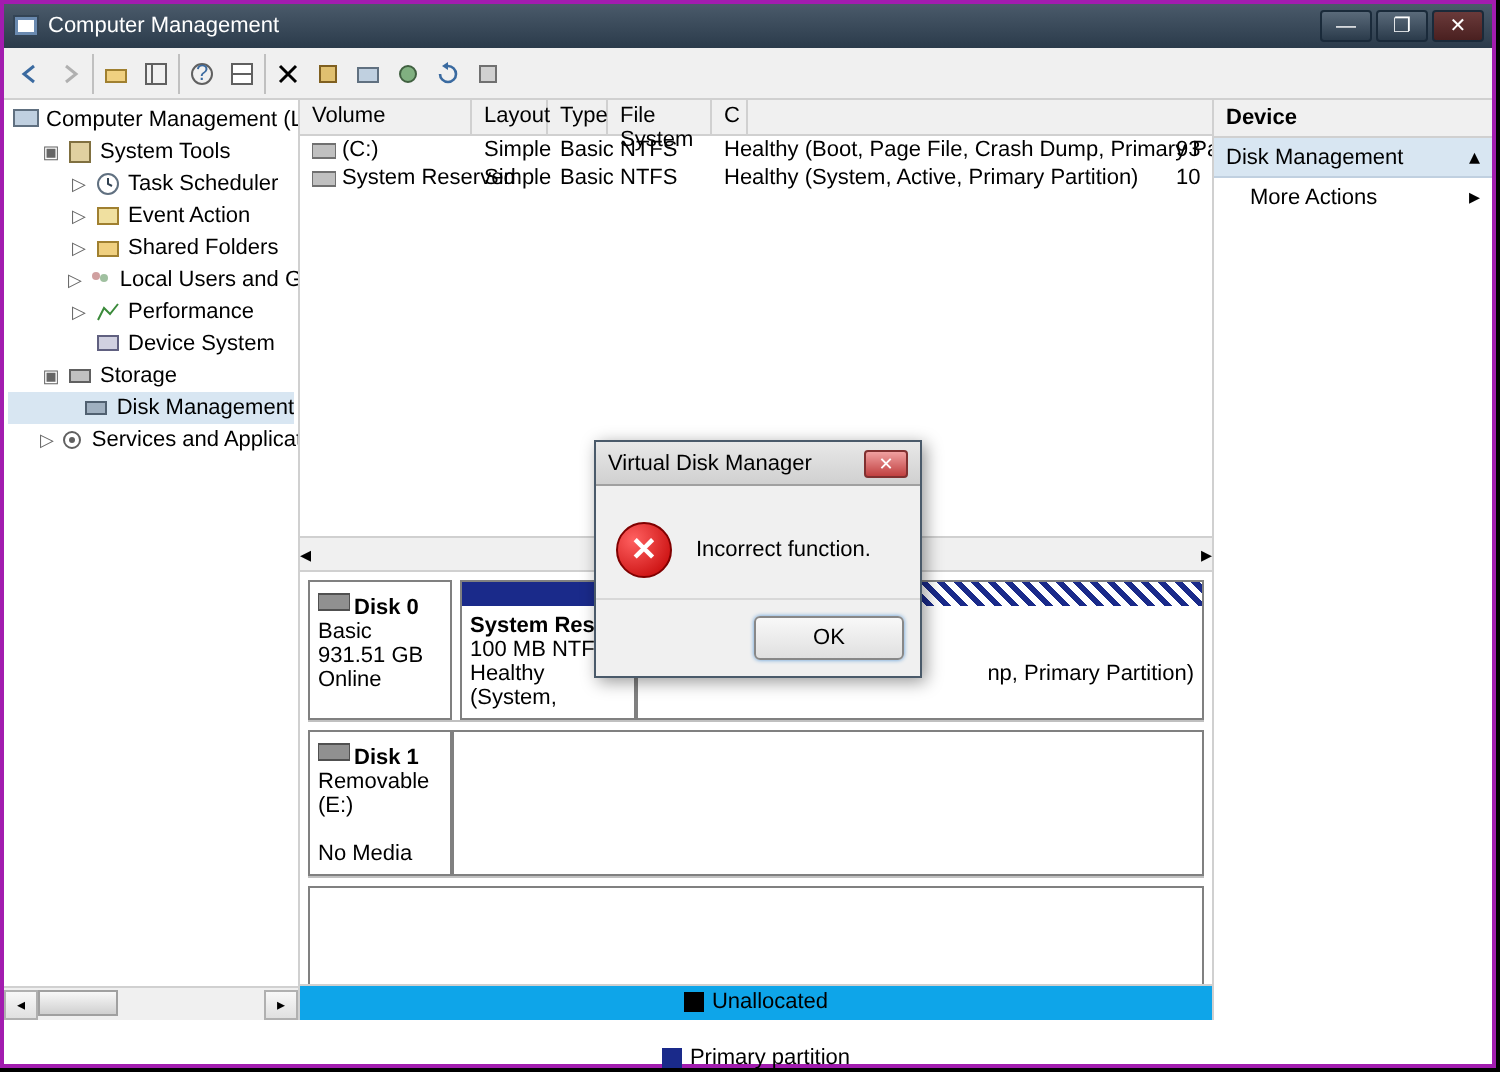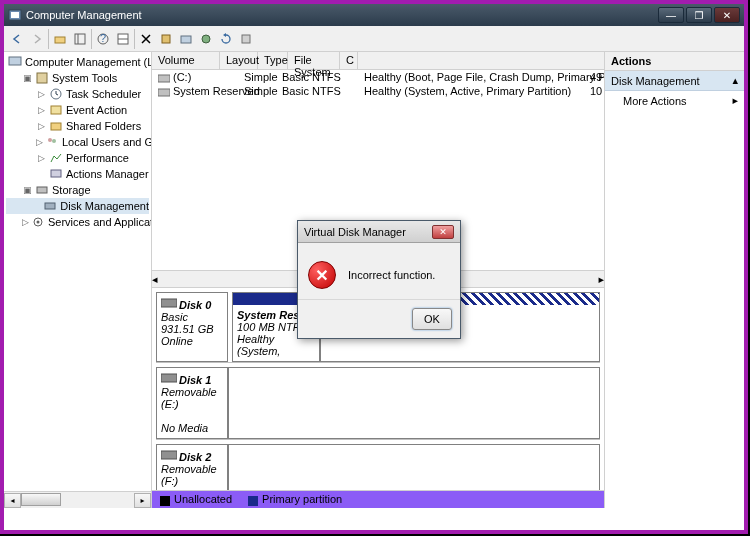--- a/index.html
+++ b/index.html
@@ -1,17 +1,17 @@
 <!DOCTYPE html>
 <html><head>
 <meta charset="utf-8">
 <style>
 * { box-sizing: border-box; margin: 0; padding: 0; font-family: "Segoe UI", Tahoma, sans-serif; font-size: 11px; }
 body { background: #000; width: 750px; height: 536px; overflow: hidden; position: relative; }
-.window { position: absolute; top: 0; left: 0; width: 748px; height: 534px; border: 4px solid #a21caf; background: #fff; }
+.window { position: absolute; top: 0; left: 0; width: 748px; height: 534px; border: 2px solid #a21caf; background: #fff; }
 .titlebar { height: 22px; background: linear-gradient(#4a5a6a,#2b3b4b); color: #fff; display: flex; align-items: center; padding: 0 4px; }
 .titlebar .icon { width: 14px; height: 14px; margin-right: 4px; }
 .titlebar .spacer { flex: 1; }
 .win-btn { width: 26px; height: 16px; margin-left: 2px; background: linear-gradient(#5a6a7a,#2b3b4b); border: 1px solid #1a2a3a; color: #fff; display: flex; align-items: center; justify-content: center; font-size: 10px; cursor: pointer; border-radius: 2px; }
 .win-btn.close { background: linear-gradient(#6a3a3a,#4a2020); }
 .menubar { height: 22px; background: #f0f0f0; display: flex; align-items: center; border-bottom: 1px solid #d0d0d0; padding-left: 4px; }
 .menubar .mi { padding: 2px 8px; cursor: pointer; }
 .toolbar { height: 26px; background: #f0f0f0; display: flex; align-items: center; border-bottom: 1px solid #d0d0d0; padding-left: 4px; gap: 2px; }
 .tb { width: 18px; height: 18px; display: flex; align-items: center; justify-content: center; cursor: pointer; border: 1px solid transparent; }
 .tb.sep { width: 1px; height: 20px; background: #c0c0c0; cursor: default; border: none; }
@@ -30,45 +30,45 @@
 .hscroll .track { flex: 1; height: 15px; background: #f0f0f0; position: relative; }
 .hscroll .thumb { position: absolute; top: 0; left: 0; width: 40px; height: 13px; background: linear-gradient(#f8f8f8,#d0d0d0); border: 1px solid #a0a0a0; cursor: pointer; }
 .mid-pane { flex: 1; display: flex; flex-direction: column; position: relative; }
 .vol-header { height: 18px; background: #f0f0f0; display: flex; border-bottom: 1px solid #d0d0d0; }
 .vol-header .col { border-right: 1px solid #d0d0d0; padding: 2px 6px; cursor: pointer; }
 .vol-list { height: 200px; overflow: hidden; }
 .vol-row { display: flex; padding: 0; }
 .vol-row .cell { padding: 1px 6px; white-space: nowrap; }
 .vol-row .cell .ico { display:inline-block; width:12px; height:10px; margin-right:3px; vertical-align:middle; }
 .hscroll2 { height: 17px; background: #f0f0f0; border-top: 1px solid #d0d0d0; display: flex; align-items: center; }
-.disk-area { flex: 1; overflow-y: auto; border-top: 1px solid #d0d0d0; position: relative; font-style: italic; }
+.disk-area { flex: 1; overflow-y: auto; border-top: 1px solid #d0d0d0; position: relative; }
 .disk-row { display: flex; border-bottom: 1px solid #c0c0c0; min-height: 66px; margin: 4px; }
 .disk-row.nomedia { min-height: 58px; }
 .disk-head { width: 72px; border: 1px solid #808080; background: #fff; padding: 4px; }
 .disk-head .dname { font-weight: bold; white-space: nowrap; }
 .disk-head .dico { display: inline-block; width: 16px; height: 12px; margin-right: 2px; }
 .disk-body { flex: 1; display: flex; margin-left: 4px; }
 .part { border: 1px solid #808080; padding: 4px; position: relative; overflow: hidden; }
 .part .pstripe { position: absolute; top: 0; left: 0; right: 0; height: 12px; background: #1a2a8a; }
 .part.sel .pstripe { background: repeating-linear-gradient(45deg,#1a2a8a,#1a2a8a 3px,#fff 3px,#fff 6px); }
 .part .pname { font-weight: bold; margin-top: 12px; white-space: nowrap; }
 .nomedia-body { flex: 1; border: 1px solid #808080; padding: 4px; display: flex; align-items: center; }
-.legend { height: 18px; background: #8b5cf6; border-top: 1px solid #d0d0d0; padding: 2px 8px; display: flex; align-items: center; gap: 16px; }
+.legend { height: 18px; background: #0ea5e9; border-top: 1px solid #d0d0d0; padding: 2px 8px; display: flex; align-items: center; gap: 16px; flex-direction: column; }
 .legend .sw { width: 10px; height: 10px; display: inline-block; margin-right: 4px; vertical-align: middle; }
 .right-pane { width: 140px; border-left: 1px solid #d0d0d0; background: #fff; }
 .right-pane .hdr { background: #f0f0f0; padding: 3px 6px; font-weight: bold; border-bottom: 1px solid #d0d0d0; }
 .right-pane .cat { background: #d8e6f2; padding: 3px 6px; display: flex; justify-content: space-between; align-items: center; border-bottom: 1px solid #c0d0e0; cursor: pointer; }
 .right-pane .act { padding: 3px 6px 3px 18px; cursor: pointer; display: flex; justify-content: space-between; align-items: center; }
 .dialog { position: absolute; top: 220px; left: 297px; width: 164px; background: #f0f0f0; border: 1px solid #4a5a6a; box-shadow: 2px 2px 8px rgba(0,0,0,.4); }
 .dialog .dtitle { height: 22px; background: linear-gradient(#e8e8e8,#d0d0d0); display: flex; align-items: center; padding: 0 6px; border-bottom: 1px solid #a0a0a0; justify-content: flex-end; }
 .dialog .dtitle .x { margin-left: auto; width: 22px; height: 14px; background: linear-gradient(#f0a0a0,#c04040); border: 1px solid #803030; color: #fff; display: flex; align-items: center; justify-content: center; font-size: 9px; cursor: pointer; border-radius: 2px; }
 .dialog .dbody { padding: 18px 10px 10px; display: flex; align-items: center; }
 .dialog .dbody .err { width: 28px; height: 28px; border-radius: 50%; background: radial-gradient(circle at 30% 30%, #ff6060, #c00000); display: flex; align-items: center; justify-content: center; color: #fff; font-weight: bold; font-size: 16px; margin-right: 12px; border:1px solid #800000;}
 .dialog .dfoot { padding: 8px; text-align: right; border-top: 1px solid #d8d8d8;}
-.dialog .dfoot button { width: 40px; height: 22px; background: linear-gradient(#f8f8f8,#e0e0e0); border: 1px solid #888; border-radius: 3px; cursor: pointer; box-shadow: 0 0 2px #5a9ad8; }
+.dialog .dfoot button { width: 75px; height: 22px; background: linear-gradient(#f8f8f8,#e0e0e0); border: 1px solid #888; border-radius: 3px; cursor: pointer; box-shadow: 0 0 2px #5a9ad8; }
 svg { display: block; }
 </style>
 </head>
 <body>
 
 <div class="window">
   <div class="titlebar">
     <span class="icon">
         <svg width="14" height="14">
           <rect x="1" y="2" width="12" height="10" fill="#6a8ab0" stroke="#345"></rect>
@@ -221,21 +221,21 @@
             </span>
             <span>Performance</span>
           </div>
         <div class="tree-item l2">
             <span class="exp"></span>
             <span class="ico">
               <svg width="14" height="14">
                 <rect x="2" y="3" width="10" height="7" fill="#d0d0e0" stroke="#606080"></rect>
               </svg>
             </span>
-            <span>Actions Manager</span>
+            <span>Device System</span>
           </div>
         <div class="tree-item l1">
             <span class="exp">▣</span>
             <span class="ico">
               <svg width="14" height="14">
                 <rect x="2" y="4" width="10" height="6" fill="#c0c0c0" stroke="#606060"></rect>
               </svg>
             </span>
             <span>Storage</span>
           </div>
@@ -263,36 +263,36 @@
         <div class="arr">◂</div>
         <div class="track">
             <div class="thumb"></div>
           </div>
         <div class="arr">▸</div>
       </div>
     </div>
 
     <div class="mid-pane">
       <div class="vol-header">
-        <div class="col" style="width:68px">Volume</div>
+        <div class="col" style="width:86px">Volume</div>
         <div class="col" style="width:38px">Layout</div>
         <div class="col" style="width:30px">Type</div>
         <div class="col" style="width:52px">File System</div>
         <div class="col" style="width:18px">C</div>
       </div>
       <div class="vol-list">
         <div class="vol-row">
           <div class="cell" style="width:86px"><span class="ico"><svg width="12" height="10">
                   <rect x="0" y="2" width="12" height="7" fill="#c0c0c0" stroke="#707070"></rect>
                 </svg></span><span>(C:)</span></div>
           <div class="cell" style="width:38px">Simple</div>
           <div class="cell" style="width:30px">Basic</div>
           <div class="cell" style="width:52px">NTFS</div>
           <div class="cell" style="width:226px">Healthy (Boot, Page File, Crash Dump, Primary Partition)</div>
-          <div class="cell" style="width:18px">49</div>
+          <div class="cell" style="width:18px">93</div>
         </div>
         <div class="vol-row">
           <div class="cell" style="width:86px"><span class="ico"><svg width="12" height="10">
                   <rect x="0" y="2" width="12" height="7" fill="#c0c0c0" stroke="#707070"></rect>
                 </svg></span><span>System Reserved</span></div>
           <div class="cell" style="width:38px">Simple</div>
           <div class="cell" style="width:30px">Basic</div>
           <div class="cell" style="width:52px">NTFS</div>
           <div class="cell" style="width:226px">Healthy (System, Active, Primary Partition)</div>
           <div class="cell" style="width:18px">10</div>
@@ -318,55 +318,48 @@
             <div class="part" style="width:88px">
               <div class="pstripe"></div>
               <div class="pname">System Reserv</div>
               <div>100 MB NTFS</div>
               <div>Healthy (System,</div>
             </div>
             <div class="part sel" style="flex:1">
               <div class="pstripe"></div>
               <div class="pname">&nbsp;</div>
               <div>&nbsp;</div>
+              <div style="text-align:right">np, Primary Partition)</div>
             </div>
           </div>
         </div>
         <div class="disk-row nomedia">
           <div class="disk-head">
             <div class="dname"><span class="dico"><svg width="16" height="12">
                     <rect x="0" y="2" width="16" height="8" fill="#909090" stroke="#505050"></rect>
                   </svg></span><span>Disk 1</span></div>
             <div>Removable (E:)</div>
             <div>&nbsp;</div>
             <div>No Media</div>
           </div>
           <div class="nomedia-body"></div>
         </div>
         <div class="disk-row nomedia">
-          <div class="disk-head">
-            <div class="dname"><span class="dico"><svg width="16" height="12">
-                    <rect x="0" y="2" width="16" height="8" fill="#909090" stroke="#505050"></rect>
-                  </svg></span><span>Disk 2</span></div>
-            <div>Removable (F:)</div>
-            <div>&nbsp;</div>
-
-          </div>
           <div class="nomedia-body"></div>
         </div>
       </div>
 
       <div class="legend">
         <span><span class="sw" style="background:#000"></span><span>Unallocated</span></span>
         <span><span class="sw" style="background:#1a2a8a"></span><span>Primary partition</span></span>
       </div>
     </div>
 
     <div class="right-pane">
-      <div class="hdr">Actions</div>
+      <div class="hdr">Device</div>
       <div class="cat">
           <span>Disk Management</span>
           <span>▴</span>
         </div>
       <div class="act">
           <span>More Actions</span>
           <span>▸</span>
         </div>
     </div>
   </div>

